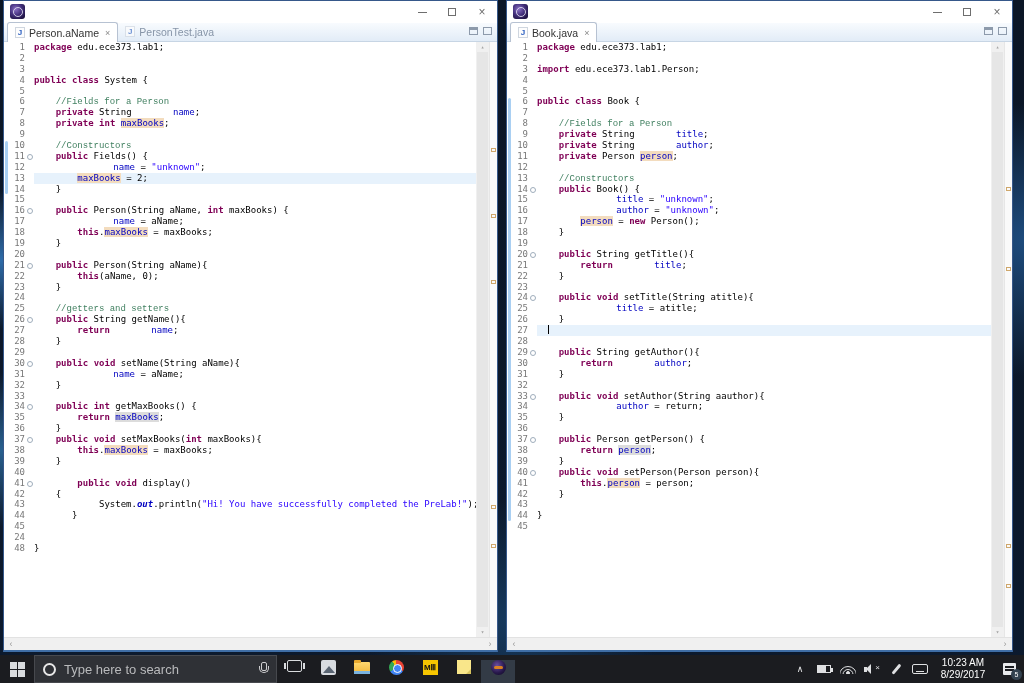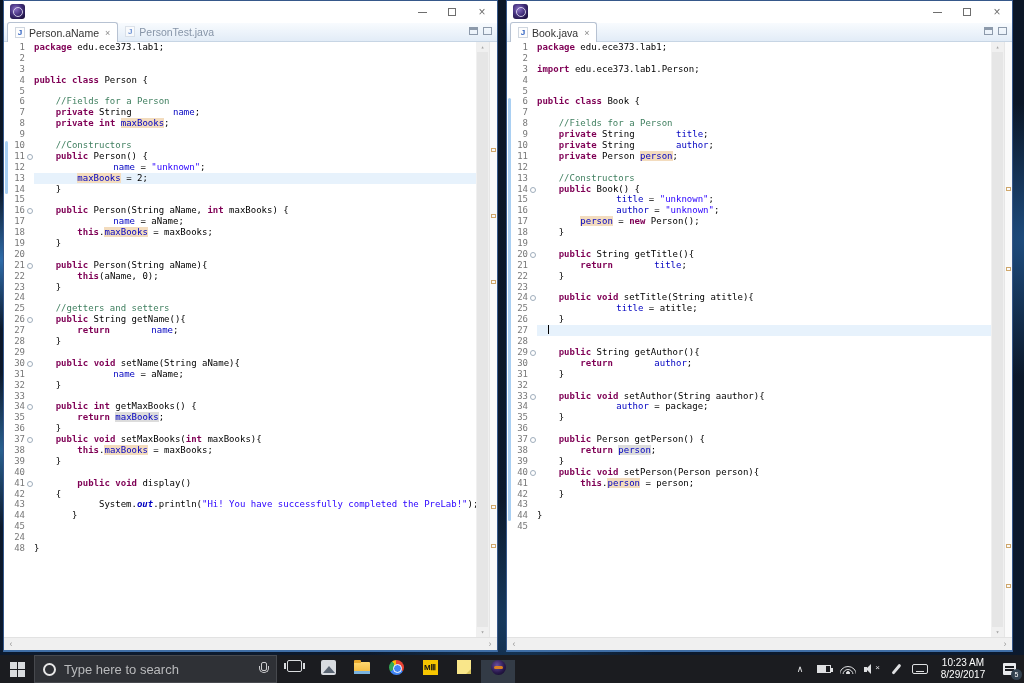--- a/index.html
+++ b/index.html
@@ -67,21 +67,21 @@
   }
   .rows { position:absolute; left:0; top:0; right:21px; bottom:0; }
   .line { display:flex; height:10.9px; line-height:10.9px; font-size:9px; white-space:pre; }
   .ln   { width:21px; flex:none; text-align:right; color:#787878; }
   .fold { width:9px; flex:none; position:relative; }
   .fold.has:after { content:''; position:absolute; left:2px; top:3px; width:4px; height:4px;
     background:#fff; border:1px solid #9fadbc; border-radius:50%; }
   .ct { flex:1; color:#000; }
   .line.cur .ct { background:#e7f2fc; }
   .s-k { color:#7f0055; font-weight:bold; }
-  .s-c { color:#3f7f5f; }
+  .s-c { color:#3f7f5f;font-family:Liberation Mono, monospace; }
   .s-s { color:#2a00ff; }
   .s-f { color:#0000c0;padding-left:36px; }
   .s-o { color:#0000c0; font-style:italic; font-weight:bold; }
   .s-hw { color:#0000c0; background:#f3dcbe; }
   .s-hr { color:#0000c0; background:#dcdcdc; }
   .cursor { display:inline-block; width:1px; height:9px; background:#000; vertical-align:-1px; }
   .range { position:absolute; left:1px; width:3px; background:#a9cff2; border-radius:2px; }
 
   .vscroll { position:absolute; top:0; bottom:0; right:8px; width:13px; background:#f0f0f0; }
   .vthumb  { position:absolute; left:1px; right:1px; top:10px; bottom:10px; background:#e6e6e6; }
@@ -202,28 +202,28 @@
       <span class="vb1"></span>
       <span class="vb2"></span>
     </div>
   </div>
   <div class="editor">
     <div class="range" style="top: 99.1px; height: 52.5px;"></div>
     <div class="rows">
         <div class="line"><span class="ln">1</span><span class="fold"></span><span class="ct"><span class="s-k">package</span><span class="s-p"> edu.ece373.lab1;</span></span></div>
         <div class="line"><span class="ln">2</span><span class="fold"></span><span class="ct"></span></div>
         <div class="line"><span class="ln">3</span><span class="fold"></span><span class="ct"></span></div>
-        <div class="line"><span class="ln">4</span><span class="fold"></span><span class="ct"><span class="s-k">public</span><span class="s-p"> </span><span class="s-k">class</span><span class="s-p"> Person {</span></span></div>
+        <div class="line"><span class="ln">4</span><span class="fold"></span><span class="ct"><span class="s-k">public</span><span class="s-p"> </span><span class="s-k">class</span><span class="s-p"> System {</span></span></div>
         <div class="line"><span class="ln">5</span><span class="fold"></span><span class="ct"></span></div>
         <div class="line"><span class="ln">6</span><span class="fold"></span><span class="ct"><span class="s-p">    </span><span class="s-c">//Fields for a Person</span></span></div>
         <div class="line"><span class="ln">7</span><span class="fold"></span><span class="ct"><span class="s-p">    </span><span class="s-k">private</span><span class="s-p"> String </span><span class="s-f">name</span><span class="s-p">;</span></span></div>
         <div class="line"><span class="ln">8</span><span class="fold"></span><span class="ct"><span class="s-p">    </span><span class="s-k">private</span><span class="s-p"> </span><span class="s-k">int</span><span class="s-p"> </span><span class="s-hw">maxBooks</span><span class="s-p">;</span></span></div>
         <div class="line"><span class="ln">9</span><span class="fold"></span><span class="ct"></span></div>
         <div class="line"><span class="ln">10</span><span class="fold"></span><span class="ct"><span class="s-p">    </span><span class="s-c">//Constructors</span></span></div>
-        <div class="line"><span class="ln">11</span><span class="fold has"></span><span class="ct"><span class="s-p">    </span><span class="s-k">public</span><span class="s-p"> Person() {</span></span></div>
+        <div class="line"><span class="ln">11</span><span class="fold has"></span><span class="ct"><span class="s-p">    </span><span class="s-k">public</span><span class="s-p"> Fields() {</span></span></div>
         <div class="line"><span class="ln">12</span><span class="fold"></span><span class="ct"><span class="s-p">        </span><span class="s-f">name</span><span class="s-p"> = </span><span class="s-s">"unknown"</span><span class="s-p">;</span></span></div>
         <div class="line cur"><span class="ln">13</span><span class="fold"></span><span class="ct"><span class="s-p">        </span><span class="s-hw">maxBooks</span><span class="s-p"> = 2;</span></span></div>
         <div class="line"><span class="ln">14</span><span class="fold"></span><span class="ct"><span class="s-p">    }</span></span></div>
         <div class="line"><span class="ln">15</span><span class="fold"></span><span class="ct"></span></div>
         <div class="line"><span class="ln">16</span><span class="fold has"></span><span class="ct"><span class="s-p">    </span><span class="s-k">public</span><span class="s-p"> Person(String aName, </span><span class="s-k">int</span><span class="s-p"> maxBooks) {</span></span></div>
         <div class="line"><span class="ln">17</span><span class="fold"></span><span class="ct"><span class="s-p">        </span><span class="s-f">name</span><span class="s-p"> = aName;</span></span></div>
         <div class="line"><span class="ln">18</span><span class="fold"></span><span class="ct"><span class="s-p">        </span><span class="s-k">this</span><span class="s-p">.</span><span class="s-hw">maxBooks</span><span class="s-p"> = maxBooks;</span></span></div>
         <div class="line"><span class="ln">19</span><span class="fold"></span><span class="ct"><span class="s-p">    }</span></span></div>
         <div class="line"><span class="ln">20</span><span class="fold"></span><span class="ct"></span></div>
         <div class="line"><span class="ln">21</span><span class="fold has"></span><span class="ct"><span class="s-p">    </span><span class="s-k">public</span><span class="s-p"> Person(String aName){</span></span></div>
@@ -330,21 +330,21 @@
         <div class="line"><span class="ln">24</span><span class="fold has"></span><span class="ct"><span class="s-p">    </span><span class="s-k">public</span><span class="s-p"> </span><span class="s-k">void</span><span class="s-p"> setTitle(String atitle){</span></span></div>
         <div class="line"><span class="ln">25</span><span class="fold"></span><span class="ct"><span class="s-p">        </span><span class="s-f">title</span><span class="s-p"> = atitle;</span></span></div>
         <div class="line"><span class="ln">26</span><span class="fold"></span><span class="ct"><span class="s-p">    }</span></span></div>
         <div class="line cur"><span class="ln">27</span><span class="fold"></span><span class="ct"><span class="s-p">  </span><span class="cursor"></span></span></div>
         <div class="line"><span class="ln">28</span><span class="fold"></span><span class="ct"></span></div>
         <div class="line"><span class="ln">29</span><span class="fold has"></span><span class="ct"><span class="s-p">    </span><span class="s-k">public</span><span class="s-p"> String getAuthor(){</span></span></div>
         <div class="line"><span class="ln">30</span><span class="fold"></span><span class="ct"><span class="s-p">        </span><span class="s-k">return</span><span class="s-p"> </span><span class="s-f">author</span><span class="s-p">;</span></span></div>
         <div class="line"><span class="ln">31</span><span class="fold"></span><span class="ct"><span class="s-p">    }</span></span></div>
         <div class="line"><span class="ln">32</span><span class="fold"></span><span class="ct"></span></div>
         <div class="line"><span class="ln">33</span><span class="fold has"></span><span class="ct"><span class="s-p">    </span><span class="s-k">public</span><span class="s-p"> </span><span class="s-k">void</span><span class="s-p"> setAuthor(String aauthor){</span></span></div>
-        <div class="line"><span class="ln">34</span><span class="fold"></span><span class="ct"><span class="s-p">        </span><span class="s-f">author</span><span class="s-p"> = package;</span></span></div>
+        <div class="line"><span class="ln">34</span><span class="fold"></span><span class="ct"><span class="s-p">        </span><span class="s-f">author</span><span class="s-p"> = return;</span></span></div>
         <div class="line"><span class="ln">35</span><span class="fold"></span><span class="ct"><span class="s-p">    }</span></span></div>
         <div class="line"><span class="ln">36</span><span class="fold"></span><span class="ct"></span></div>
         <div class="line"><span class="ln">37</span><span class="fold has"></span><span class="ct"><span class="s-p">    </span><span class="s-k">public</span><span class="s-p"> Person getPerson() {</span></span></div>
         <div class="line"><span class="ln">38</span><span class="fold"></span><span class="ct"><span class="s-p">        </span><span class="s-k">return</span><span class="s-p"> </span><span class="s-hr">person</span><span class="s-p">;</span></span></div>
         <div class="line"><span class="ln">39</span><span class="fold"></span><span class="ct"><span class="s-p">    }</span></span></div>
         <div class="line"><span class="ln">40</span><span class="fold has"></span><span class="ct"><span class="s-p">    </span><span class="s-k">public</span><span class="s-p"> </span><span class="s-k">void</span><span class="s-p"> setPerson(Person person){</span></span></div>
         <div class="line"><span class="ln">41</span><span class="fold"></span><span class="ct"><span class="s-p">        </span><span class="s-k">this</span><span class="s-p">.</span><span class="s-hw">person</span><span class="s-p"> = person;</span></span></div>
         <div class="line"><span class="ln">42</span><span class="fold"></span><span class="ct"><span class="s-p">    }</span></span></div>
         <div class="line"><span class="ln">43</span><span class="fold"></span><span class="ct"></span></div>
         <div class="line"><span class="ln">44</span><span class="fold"></span><span class="ct"><span class="s-p">}</span></span></div>

